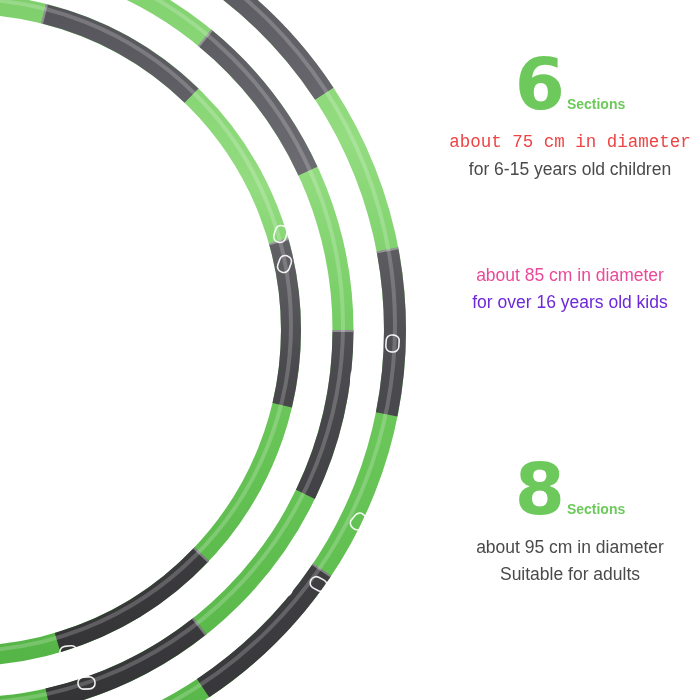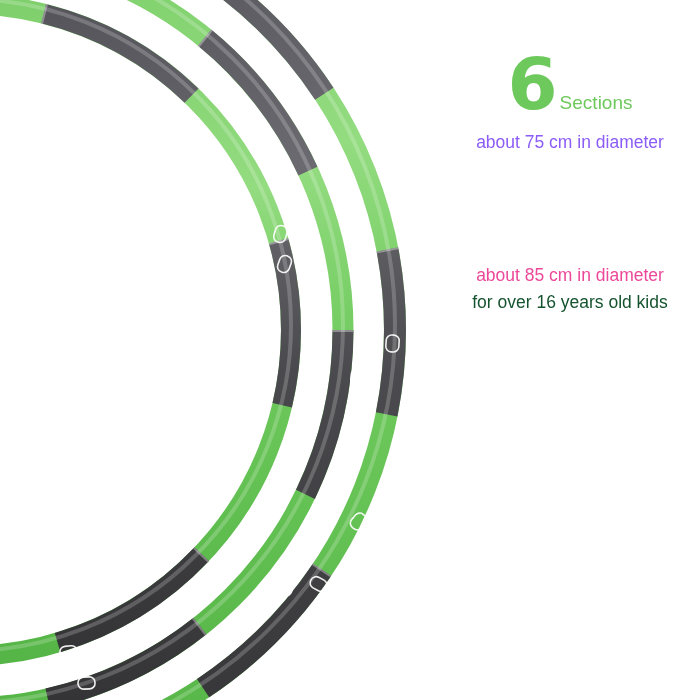--- a/index.html
+++ b/index.html
@@ -58,22 +58,22 @@
   }
   .count {
     font-family: "DejaVu Sans", sans-serif;
     font-size: 72px;
     font-weight: bold;
     letter-spacing: -1px;
     vertical-align: baseline;
   }
   .sections-word {
     font-family: "Liberation Sans", sans-serif;
-    font-size: 19px;
-    font-weight: normal;
+    font-size: 14px;
+    font-weight: bold;
     vertical-align: baseline;
     margin-left: 3px;
   }
   .desc {
     display: block;
     font-family: "Liberation Sans", sans-serif;
     font-size: 17.5px;
     font-weight: normal;
     line-height: 1.55;
     margin: 0;
@@ -198,23 +198,31 @@
       </g>
     </svg>
   </div>
 
   <div id="info-column">
 
     <div class="info-block" id="info-block-0">
       <span class="headline">
         <span class="count" style="color: rgb(110, 201, 92);">6</span><span class="sections-word" style="color: rgb(110, 201, 92);">Sections</span>
       </span>
-      <span class="desc desc-1" style="color: #8b5cf6;">about 75 cm in diameter</span>
+      <span class="desc desc-1" style="color: #ef4444; font-family: Liberation Mono, monospace;">about 75 cm in diameter</span>
+      <span class="desc" style="color: rgb(74, 74, 74);">for 6-15 years old children</span>
     </div>
 
     <div class="info-block" id="info-block-1">
       <span class="desc desc-1" style="color: #ec4899;">about 85 cm in diameter</span>
-      <span class="desc" style="color: #14532d;">for over 16 years old kids</span>
+      <span class="desc" style="color: #6d28d9;">for over 16 years old kids</span>
     </div>
 
+    <div class="info-block" id="info-block-2">
+      <span class="headline">
+        <span class="count" style="color: rgb(110, 201, 92);">8</span><span class="sections-word" style="color: rgb(110, 201, 92);">Sections</span>
+      </span>
+      <span class="desc desc-1" style="color: rgb(74, 74, 74);">about 95 cm in diameter</span>
+      <span class="desc" style="color: rgb(74, 74, 74);">Suitable for adults</span>
+    </div>
 
   </div>
 </div>
 
 </body></html>

